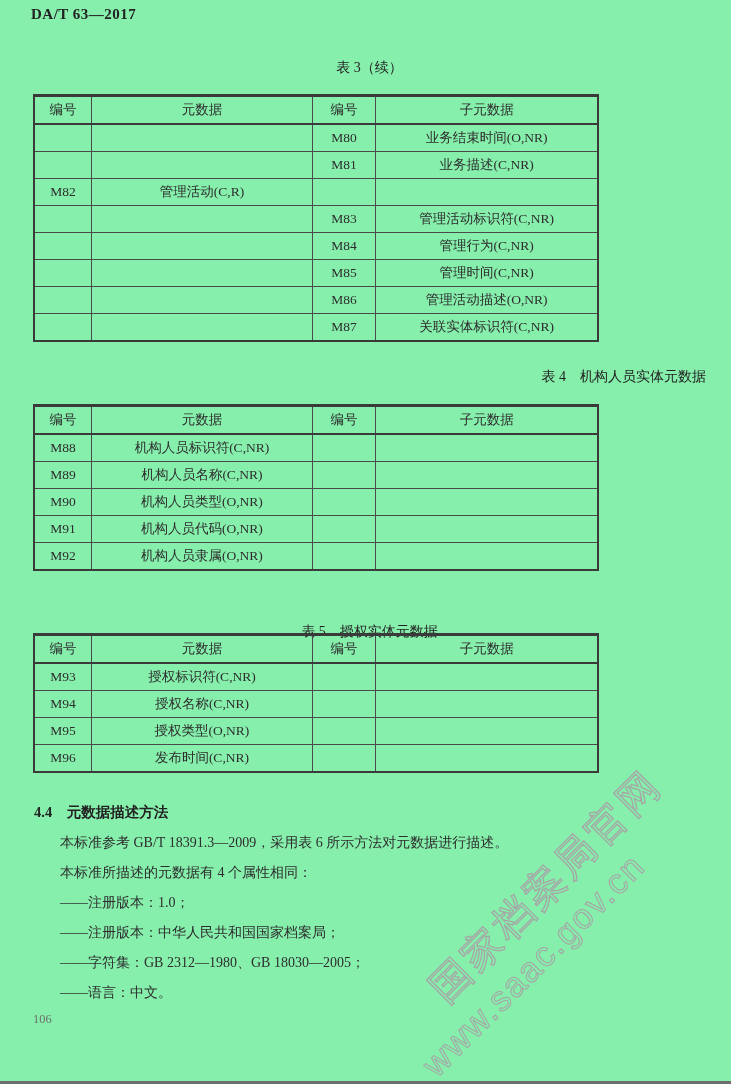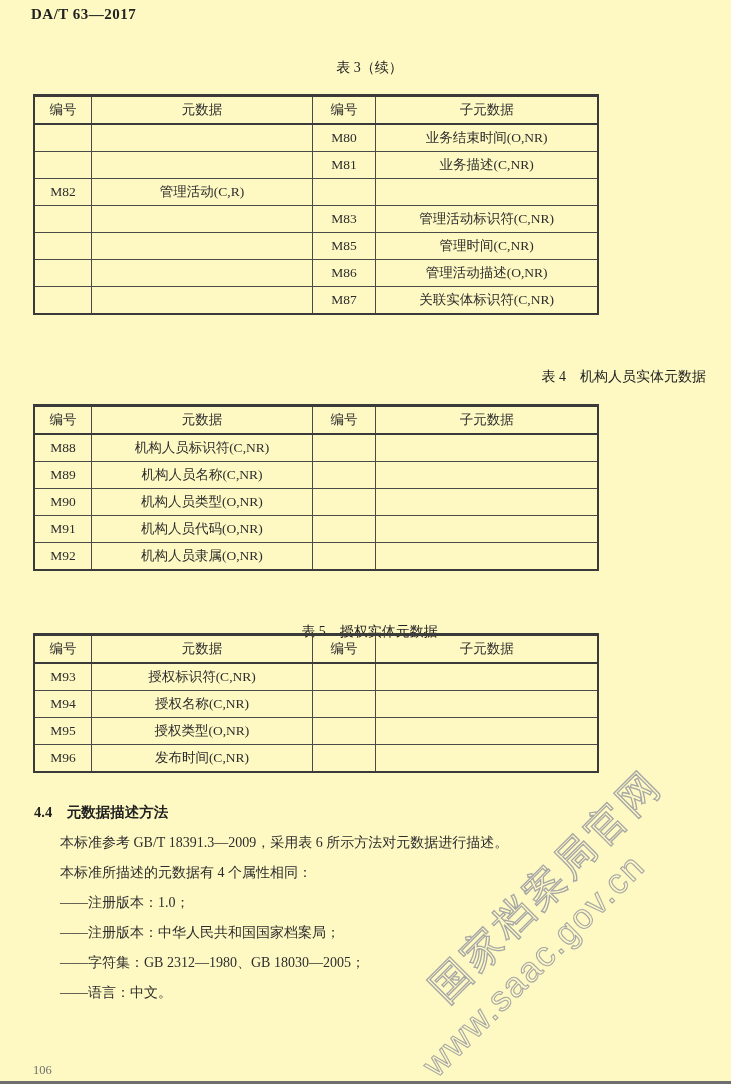--- a/index.html
+++ b/index.html
@@ -1,19 +1,19 @@
 <!DOCTYPE html>
 <html><head>
 <meta charset="utf-8">
 <style>
   html,body { margin:0; padding:0; background:#e9e9e9; }
   .page {
     position:relative;
     width:731px; height:1084px;
-    background:#fef9c3;
+    background:#86efac;
     font-family:"Liberation Serif","DejaVu Serif",serif;
     color:#2d2d2d;
     overflow:hidden;
     margin:0 auto;
   }
   .doc-code {
     position:absolute; left:31px; top:6px;
     font-size:15px; font-weight:bold; letter-spacing:.5px; color:#222;
     z-index:2;
   }
@@ -51,21 +51,21 @@
     font-size:14px; line-height:27px; z-index:2;
   }
   .section-heading {
     font-weight:bold; color:#222; font-size:14.5px;
     margin:0 0 7px 0;
   }
   .section p { margin:3px; }
   .para { text-indent:26px; }
   .dash-item { padding-left:26px; }
   .page-number {
-    position:absolute; left:33px; top:1063px;
+    position:absolute; left:33px; top:1012px;
     font-size:12.5px; color:#6f6f6f; z-index:2;
   }
   .watermark-line {
     position:absolute;
     transform:rotate(-45deg); transform-origin:0 100%;
     white-space:nowrap;
     color:transparent;
     -webkit-text-stroke:1.3px #a6a6a6;
     font-family:"Liberation Sans","DejaVu Sans",sans-serif;
     z-index:1; pointer-events:none;
@@ -111,20 +111,26 @@
           <td class="c0">M82</td>
           <td class="c1">管理活动(C,R)</td>
           <td class="c2"></td>
           <td class="c3"></td>
         </tr>
         <tr>
           <td class="c0"></td>
           <td class="c1"></td>
           <td class="c2">M83</td>
           <td class="c3">管理活动标识符(C,NR)</td>
+        </tr>
+        <tr>
+          <td class="c0"></td>
+          <td class="c1"></td>
+          <td class="c2">M84</td>
+          <td class="c3">管理行为(C,NR)</td>
         </tr>
         <tr>
           <td class="c0"></td>
           <td class="c1"></td>
           <td class="c2">M85</td>
           <td class="c3">管理时间(C,NR)</td>
         </tr>
         <tr>
           <td class="c0"></td>
           <td class="c1"></td>

